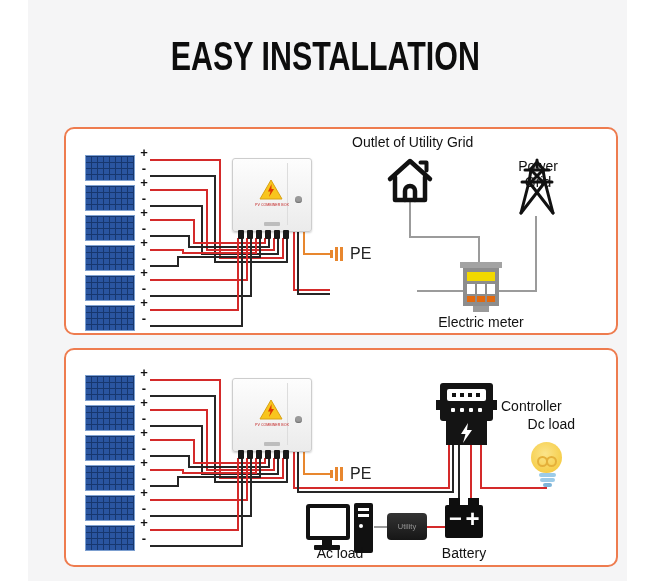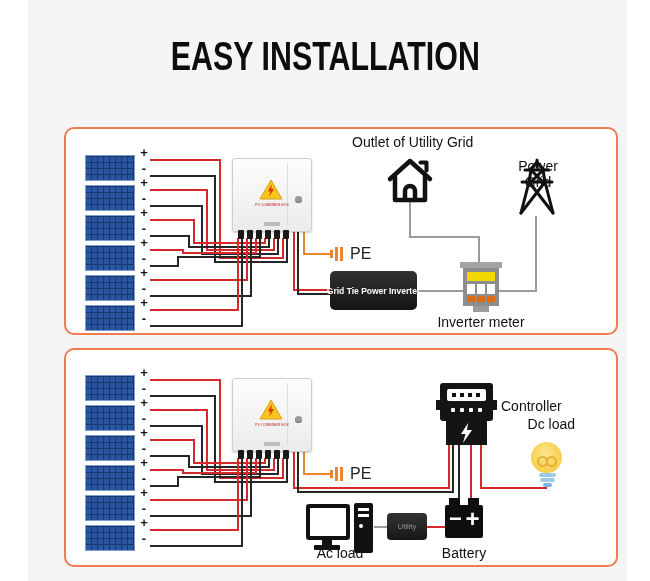--- a/index.html
+++ b/index.html
@@ -251,35 +251,34 @@
     <path d="M20 2 V9"></path>
     <path d="M13 12 L20 4 L27 12"></path>
     <path d="M8 12 H32"></path>
     <path d="M5 24 H35"></path>
     <path d="M14 12 L12 24 M26 12 L28 24"></path>
     <path d="M14 12 L26 24 M26 12 L14 24"></path>
     <path d="M12 24 L4 55 M28 24 L36 55"></path>
     <path d="M12 24 L36 55 M28 24 L4 55"></path>
   </svg>
 
-  <div id="gti">Grid Tie Power Inverter</div>
 
   <div id="meter">
     <div class="m-cap"></div>
     <div class="m-body"></div>
     <div class="m-disp"></div>
     <span class="m-win" style="left:7px"></span>
     <span class="m-win" style="left:17px"></span>
     <span class="m-win" style="left:27px"></span>
     <span class="m-pad" style="left:7px"></span>
     <span class="m-pad" style="left:17px"></span>
     <span class="m-pad" style="left:27px"></span>
     <div class="m-foot"></div>
   </div>
-  <div class="lbl" id="lbl-meter">Inverter meter</div>
+  <div class="lbl" id="lbl-meter">Electric meter</div>
 
   <div id="controller">
     <div class="c-lug c-lug-l"></div>
     <div class="c-lug c-lug-r"></div>
     <div class="c-top"></div>
     <div class="c-disp">
       <span class="c-dot-b" style="left:5px"></span>
         <span class="c-dot-b" style="left:13px"></span>
       <span class="c-dot-b" style="left:21px"></span>
         <span class="c-dot-b" style="left:29px"></span>

